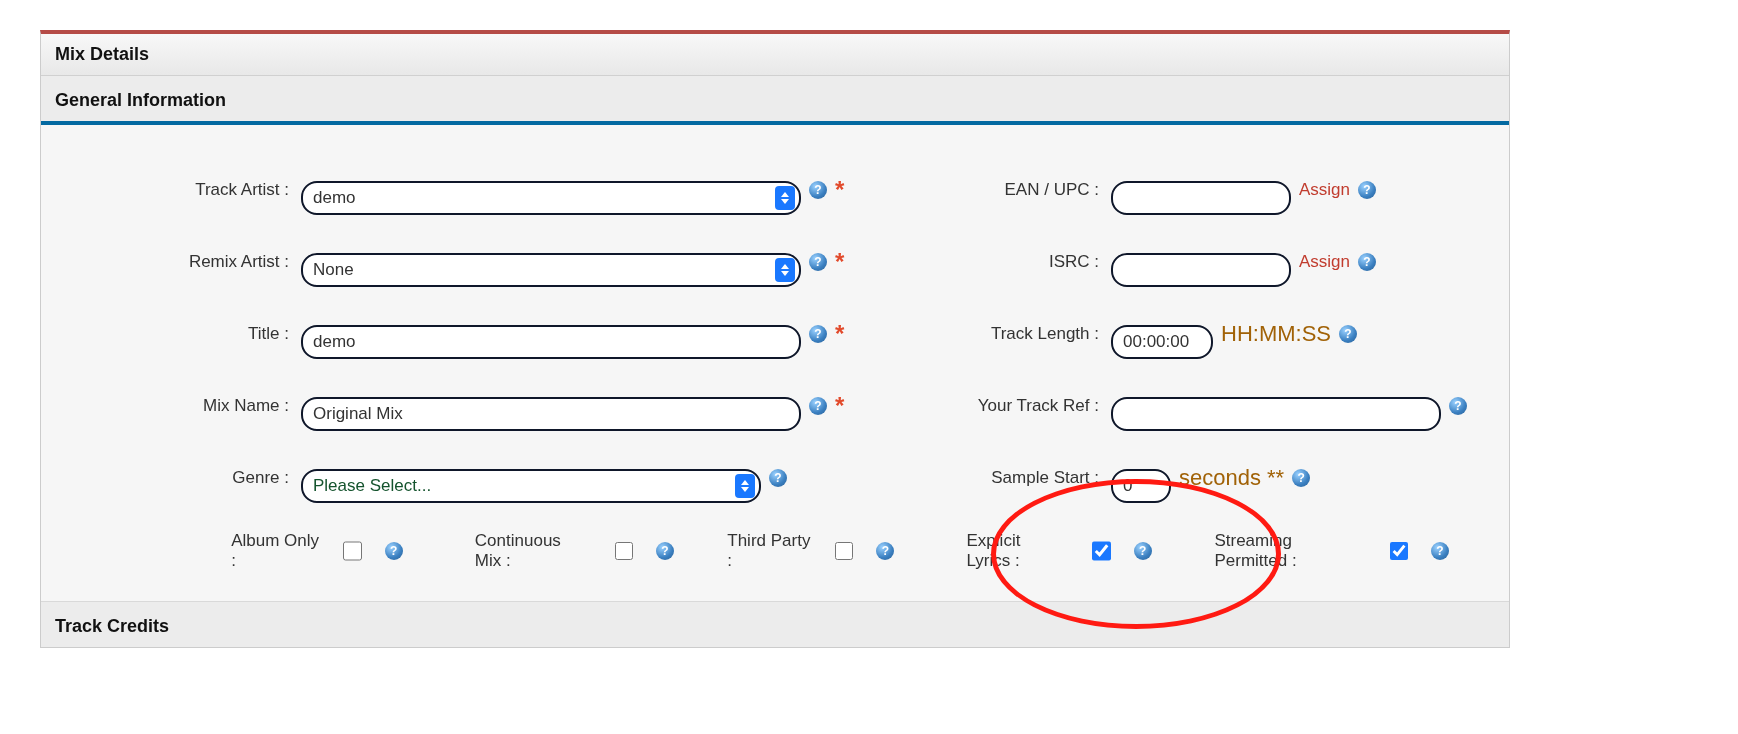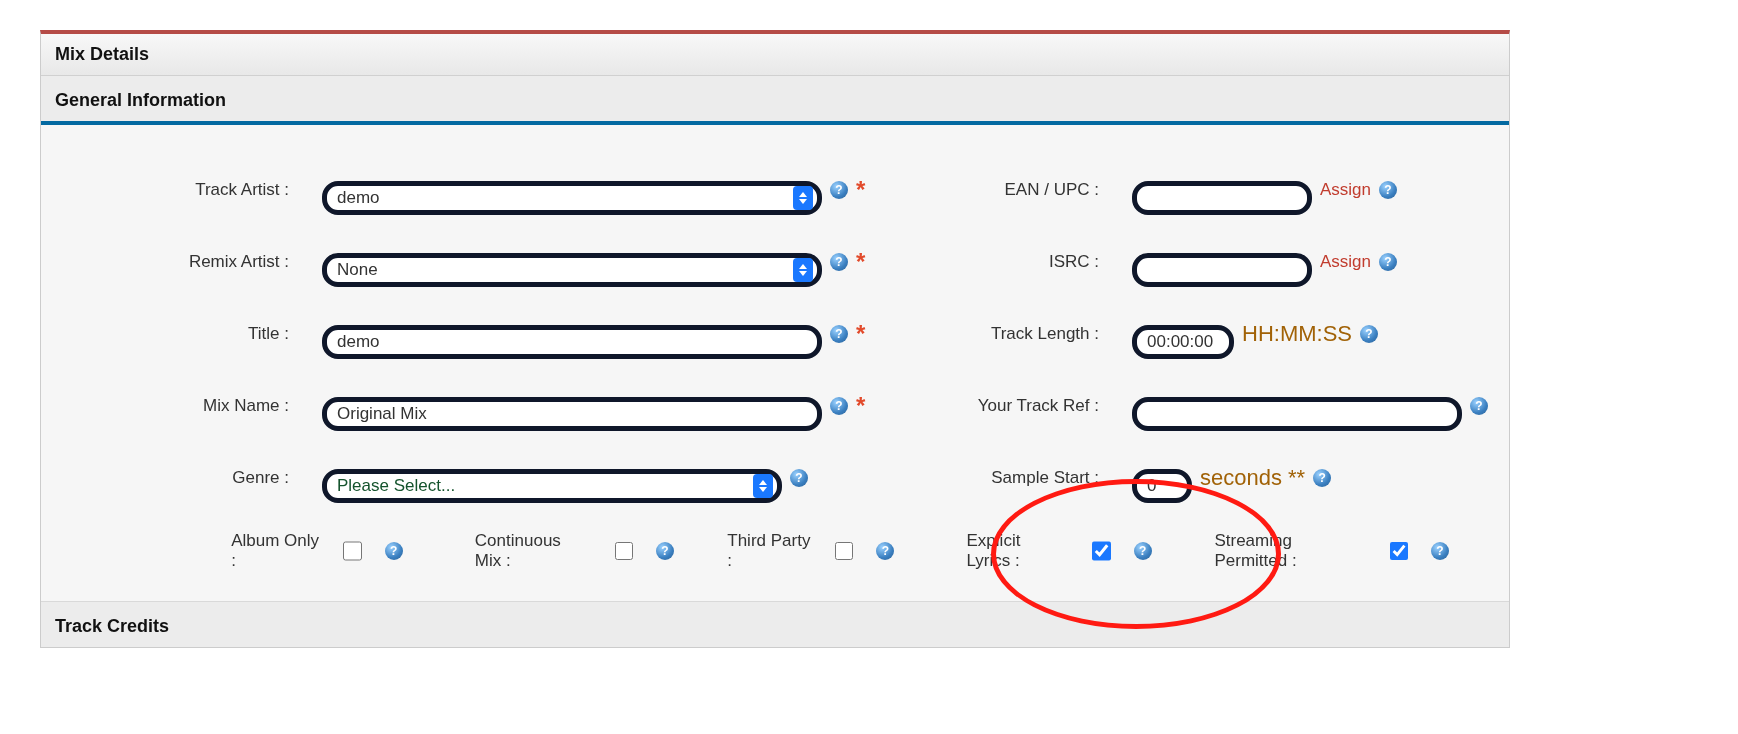--- a/index.html
+++ b/index.html
@@ -41,39 +41,38 @@
       display: flex;
       gap: 70px;
     }
     .col-left { flex: 0 0 770px; }
     .col-right { flex: 1; }
     .form-row {
       display: flex;
       align-items: center;
       margin-bottom: 22px;
       min-height: 36px;
-      gap: 21px;
     }
     .label {
       text-align: right;
       padding-right: 12px;
       width: 200px;
       color: #333;
       font-size: 17px;
       flex-shrink: 0;
     }
     .col-right .label { width: 170px; }
     .control-wrap {
       display: flex;
       align-items: center;
       gap: 8px;
       flex: 1;
     }
     .select-ctl, .text-ctl {
-      border: 5px solid #0f172a;
+      border: 2px solid #0f172a;
       border-radius: 16px;
       background: #fff;
       height: 34px;
       padding: 4px 10px;
       font-size: 17px;
       color: #333;
       font-family: inherit;
       margin-top: 16px;
     }
     .select-ctl {

